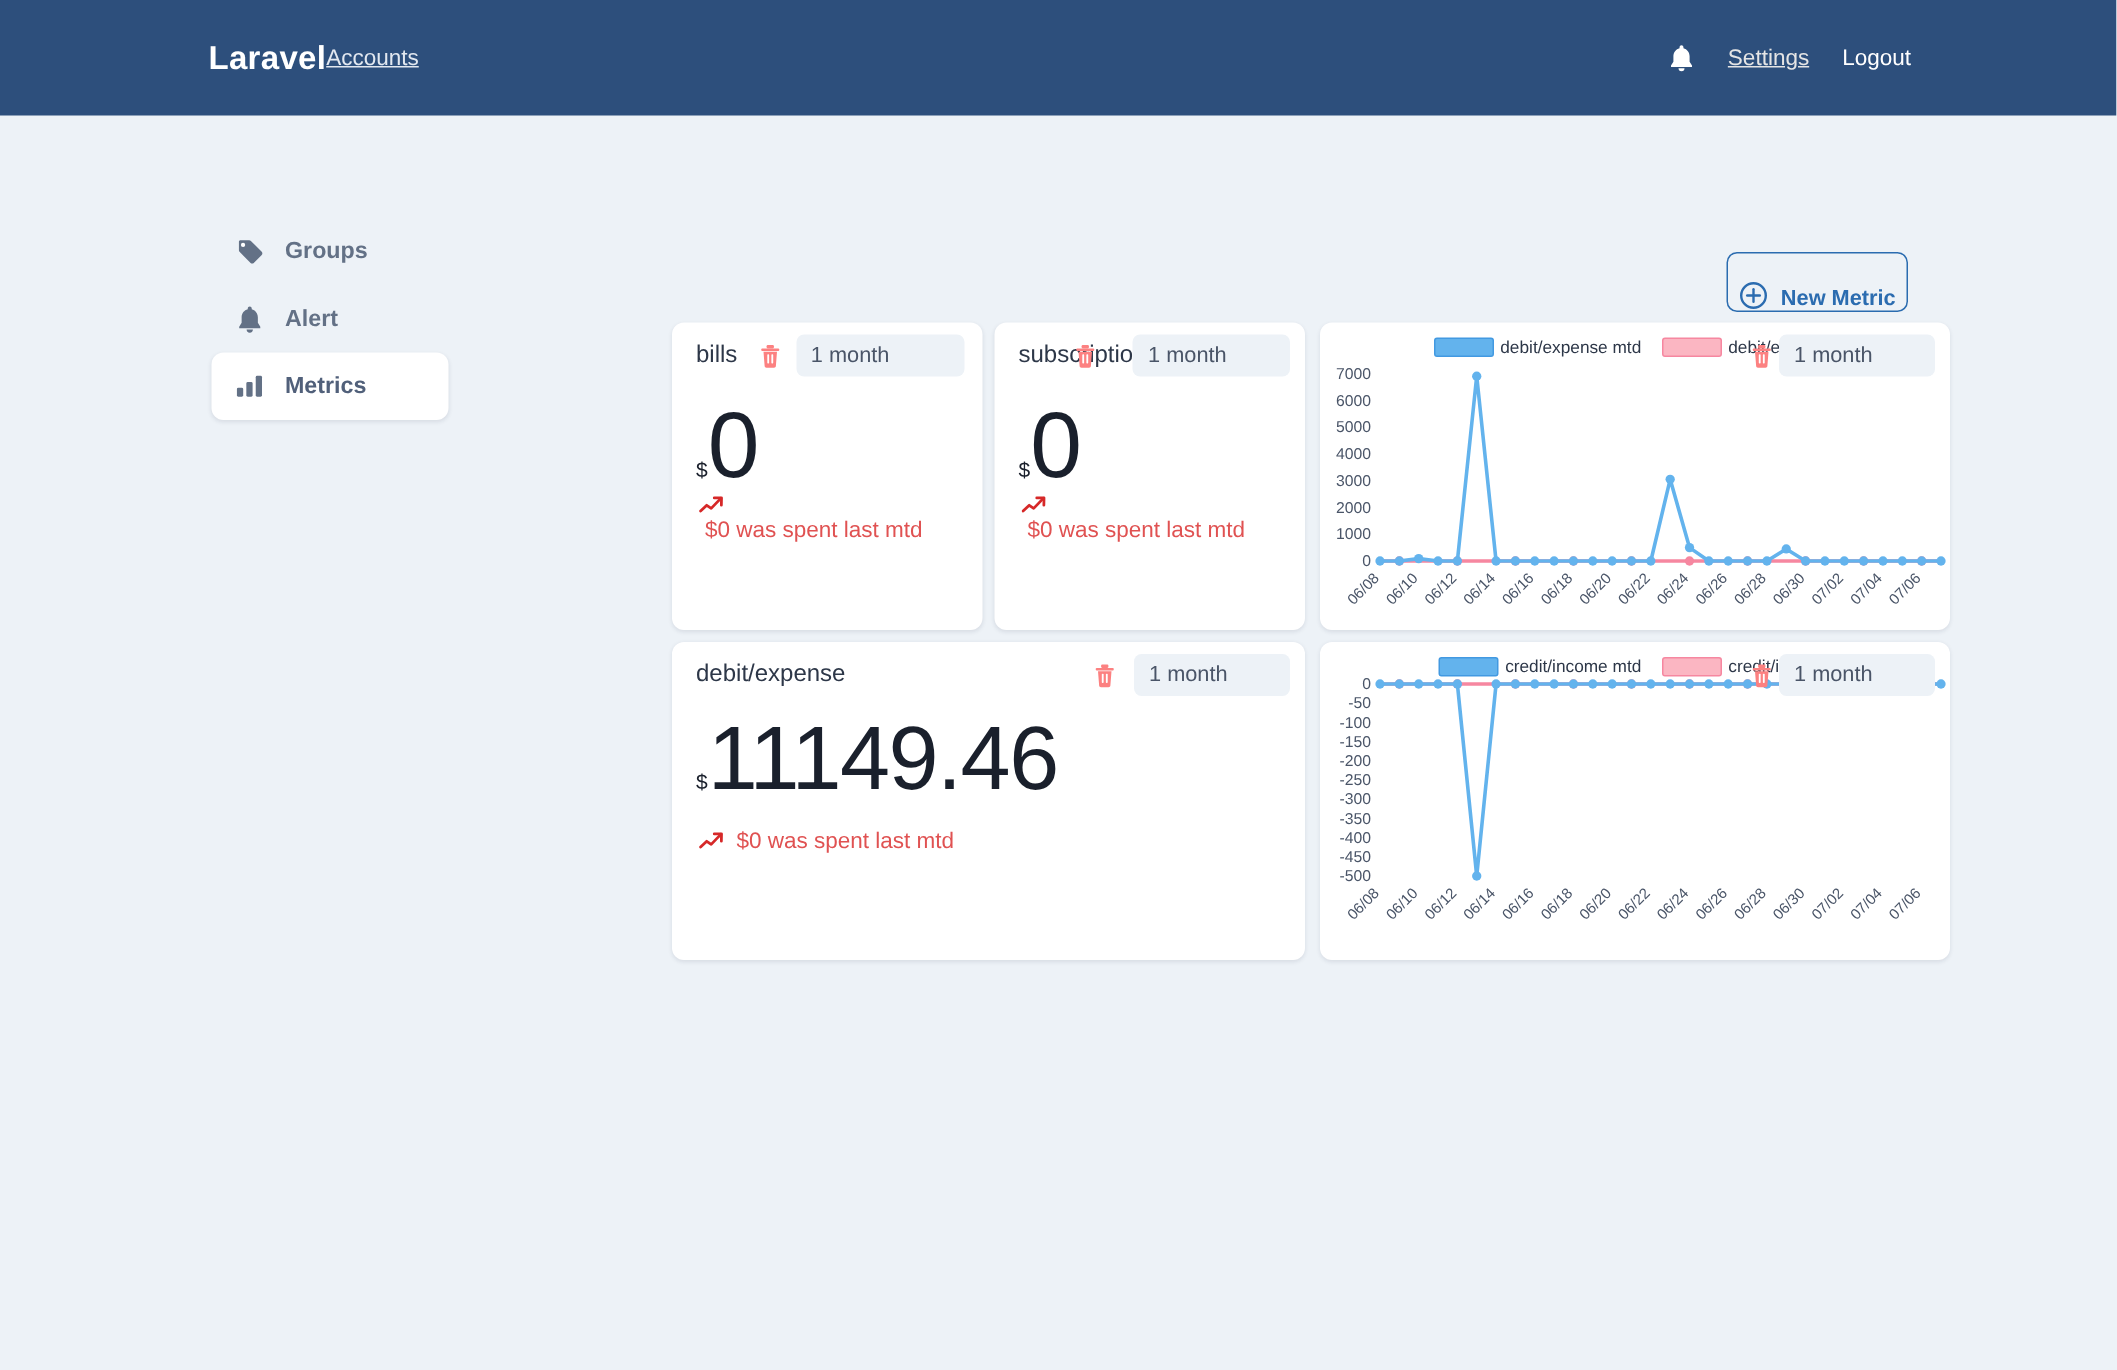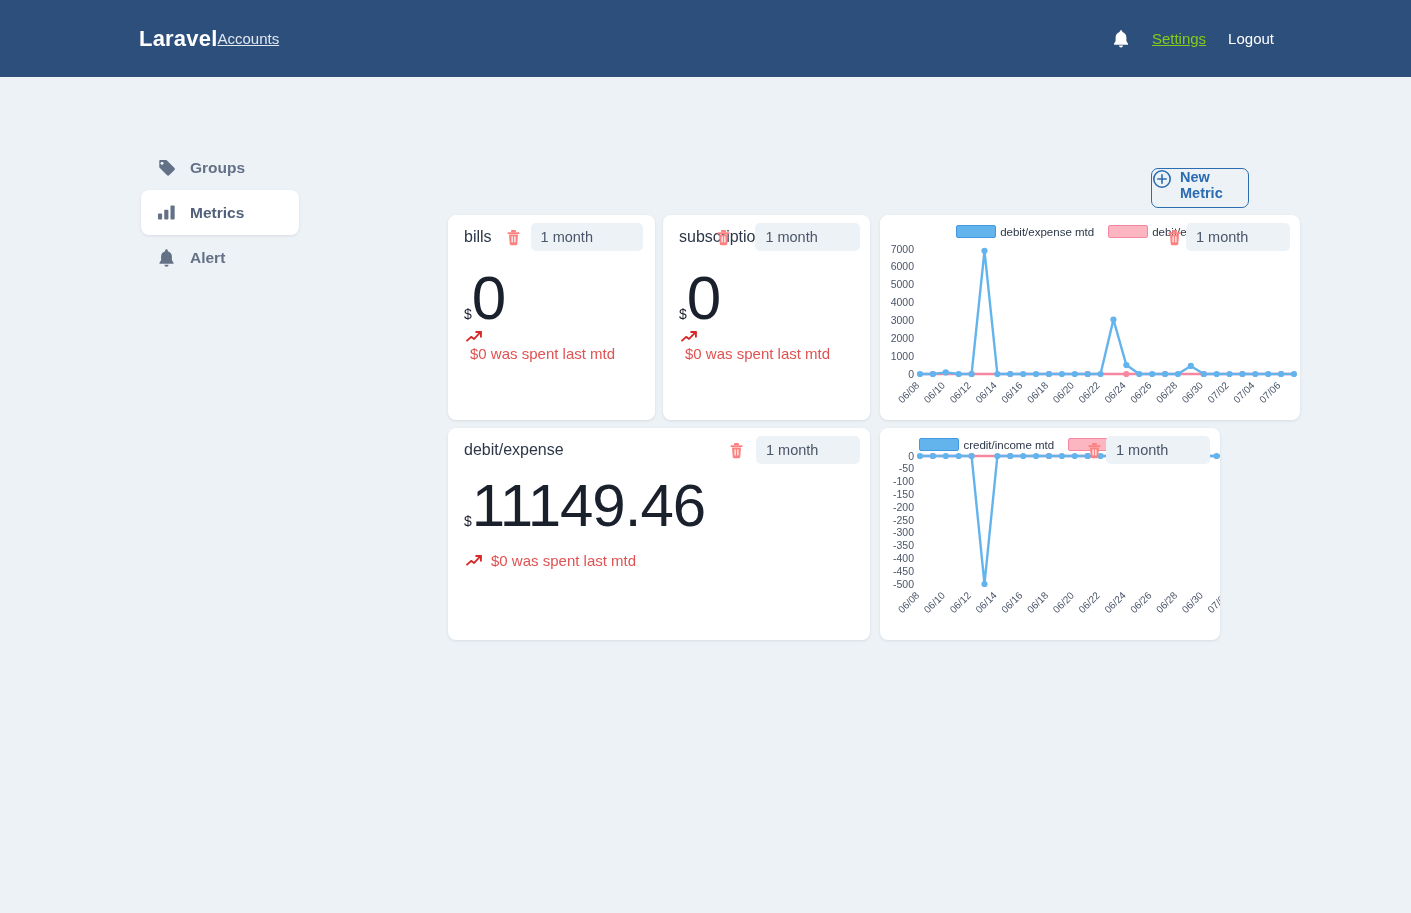--- a/index.html
+++ b/index.html
@@ -52,21 +52,21 @@
     cursor: pointer;
   }
   .bell-icon svg { display: block; }
   .nav-right .nav-link-plain {
     color: #ffffff;
     font-size: 15px;
     cursor: pointer;
     text-decoration: none;
   }
   .nav-right .nav-link-underline {
-    color: #84cc16;
+    color: #e5e5e5;
     font-size: 15px;
     cursor: pointer;
     text-decoration: underline;
   }
 
   
   .page {
     position: relative;
     width: 100%;
     height: 836px;
@@ -106,30 +106,30 @@
     justify-content: center;
     flex: 0 0 19px;
   }
   .side-icon svg { display: block; }
 
   
   .new-metric-btn {
     position: absolute;
     left: 1151px;
     top: 91px;
-    width: 98px;
+    width: 121px;
     height: 40px;
     border: 1px solid #2b6cb0;
     border-radius: 7px;
     background: #edf2f7;
     color: #2b6cb0;
     font-size: 14.5px;
     font-weight: bold;
     display: flex;
-    align-items: flex-start;
+    align-items: flex-end;
     justify-content: center;
     gap: 8px;
     cursor: pointer;
   }
   .plus-circle { width: 20px; height: 20px; flex: 0 0 20px; }
 
   
   .cards {
     position: absolute;
     left: 448px;
@@ -141,21 +141,21 @@
   .card {
     background: #ffffff;
     border-radius: 8px;
     box-shadow: 0 1px 3px rgba(16,32,60,.10);
     position: relative;
     overflow: hidden;
   }
   .card.kpi-small { width: 207px; height: 205px; }
   .card.kpi-wide  { width: 422px; height: 212px; }
   .card.chart     { width: 420px; height: 205px; }
-  .card.chart2    { width: 340px; height: 212px; padding-left: 32px; }
+  .card.chart2    { width: 420px; height: 212px; padding-left: 32px; }
   .gap-h { width: 8px; flex: 0 0 8px; }
   .gap-h-big { width: 10px; flex: 0 0 10px; }
 
   
   .card-head {
     position: absolute;
     top: 8px; left: 16px; right: 10px;
     display: flex;
     align-items: center;
     height: 28px;
@@ -284,39 +284,39 @@
     <div class="side-item">
       <span class="side-icon">
         <svg width="19" height="19" viewBox="0 0 20 20" fill="#637186">
           <path d="M1.2 2.2h8.3c.5 0 1 .2 1.3.6l7.6 7.6c.6.6.6 1.6 0 2.2l-5.6 5.6c-.6.6-1.6.6-2.2 0L3 10.6c-.4-.4-.6-.8-.6-1.3V3.4c0-.7.4-1.2.8-1.2z"></path>
           <circle cx="5.3" cy="5.6" r="1.5" fill="#ffffff"></circle>
         </svg>
       </span>
       <span class="si-label">Groups</span>
     </div>
 
+    <div class="side-item">
+      <span class="side-icon">
+        <svg width="19" height="19" viewBox="0 0 20 20" fill="#637186">
+          <path d="M10 1.4c-.8 0-1.4.6-1.4 1.4v.6C6.1 4 4.3 6.3 4.3 9v3.8L2.6 15.6v1.1h14.8v-1.1l-1.7-2.8V9c0-2.7-1.8-5-4.3-5.6v-.6c0-.8-.6-1.4-1.4-1.4z"></path>
+          <path d="M7.8 17.6a2.2 2.2 0 0 0 4.4 0z"></path>
+        </svg>
+      </span>
+      <span class="si-label">Alert</span>
+    </div>
+
     <div class="side-item active">
       <span class="side-icon">
         <svg width="19" height="19" viewBox="0 0 20 20" fill="#637186">
           <rect x="1" y="11" width="4.4" height="6.4" rx="1"></rect>
           <rect x="7.6" y="7" width="4.4" height="10.4" rx="1"></rect>
           <rect x="14.2" y="2.6" width="4.4" height="14.8" rx="1"></rect>
         </svg>
       </span>
       <span class="si-label">Metrics</span>
-    </div>
-
-    <div class="side-item">
-      <span class="side-icon">
-        <svg width="19" height="19" viewBox="0 0 20 20" fill="#637186">
-          <path d="M10 1.4c-.8 0-1.4.6-1.4 1.4v.6C6.1 4 4.3 6.3 4.3 9v3.8L2.6 15.6v1.1h14.8v-1.1l-1.7-2.8V9c0-2.7-1.8-5-4.3-5.6v-.6c0-.8-.6-1.4-1.4-1.4z"></path>
-          <path d="M7.8 17.6a2.2 2.2 0 0 0 4.4 0z"></path>
-        </svg>
-      </span>
-      <span class="si-label">Alert</span>
     </div>
   </div>
 
   <div class="new-metric-btn">
     <span class="plus-circle">
       <svg width="20" height="20" viewBox="0 0 20 20" fill="none" stroke="#2b6cb0" stroke-width="1.6">
         <circle cx="10" cy="10" r="8.2"></circle>
         <line x1="10" y1="5.8" x2="10" y2="14.2" stroke-linecap="round"></line>
         <line x1="5.8" y1="10" x2="14.2" y2="10" stroke-linecap="round"></line>
       </svg>

